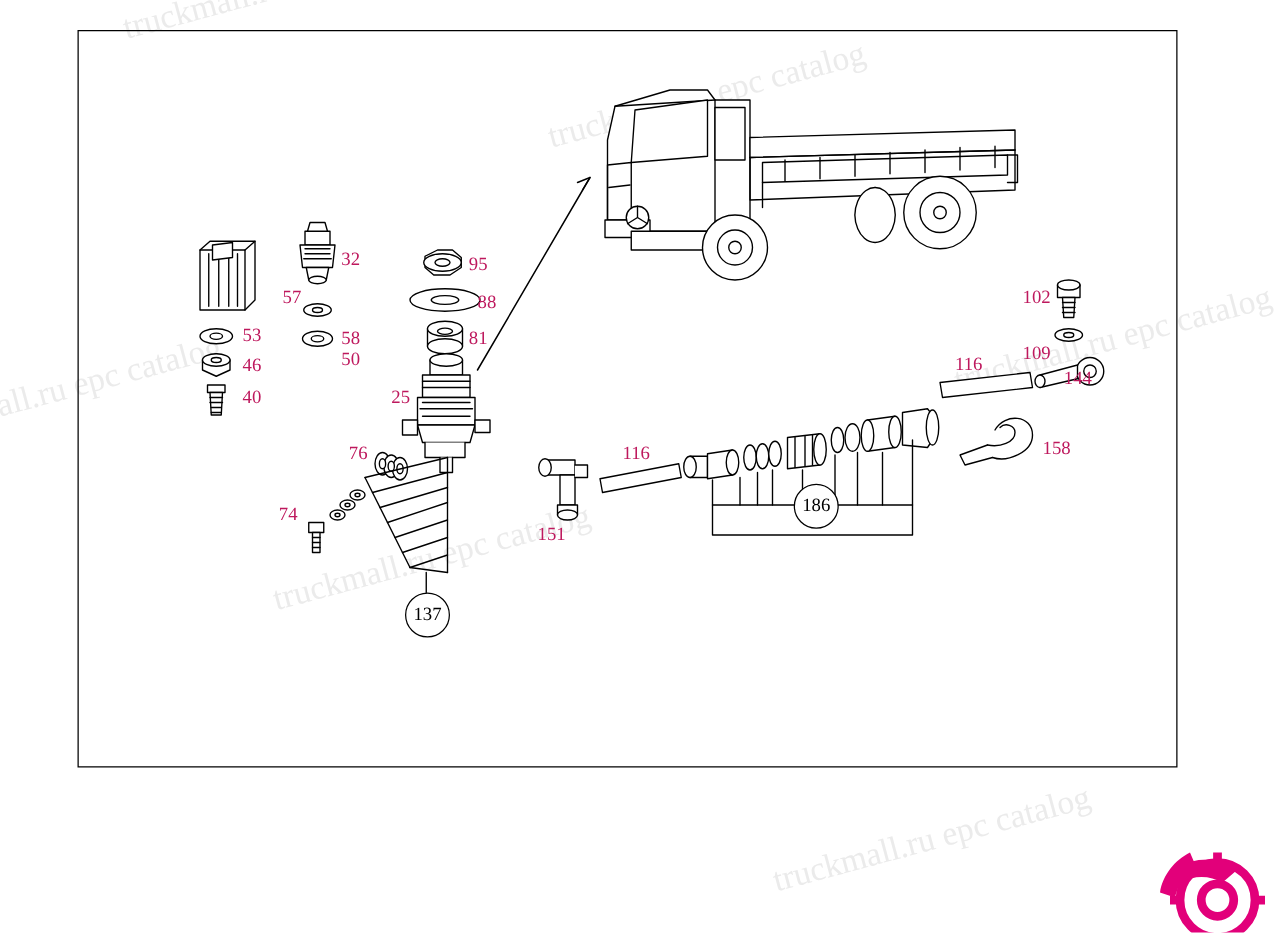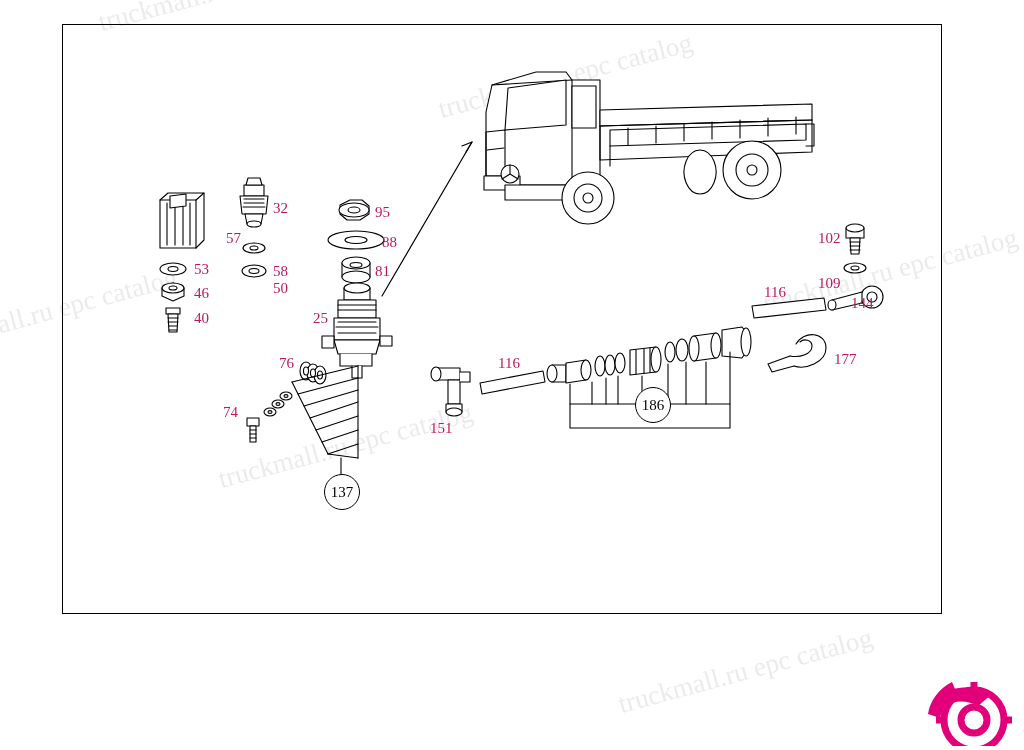--- a/index.html
+++ b/index.html
@@ -354,21 +354,21 @@
   <div class="lbl" style="left:279px; top:356px;">76</div>
   <div class="lbl" style="left:223px; top:405px;">74</div>
 
   <div class="lbl" style="left:430px; top:421px;">151</div>
   <div class="lbl" style="left:498px; top:356px;">116</div>
   <div class="lbl" style="left:764px; top:285px;">116</div>
 
   <div class="lbl" style="left:818px; top:231px;">102</div>
   <div class="lbl" style="left:818px; top:262px;margin-top:14px;">109</div>
   <div class="lbl" style="left:851px; top:296px;">144</div>
-  <div class="lbl" style="left:834px; top:352px;">177</div>
+  <div class="lbl" style="left:834px; top:352px;">158</div>
 
   <div class="callout" style="left:324px; top:474px;">137</div>
   <div class="callout" style="left:635px; top:387px;">186</div>
 
   <div class="brand">
     <svg viewBox="0 0 200 86" width="200" height="86">
       <g transform="translate(118,30)">
         <circle cx="40" cy="30" r="30" fill="none" stroke="#e2007a" stroke-width="7"></circle>
         <circle cx="40" cy="30" r="13" fill="none" stroke="#e2007a" stroke-width="7"></circle>
         <path d="M40 0 L40 -8 M70 30 L78 30 M40 60 L40 68 M10 30 L2 30" stroke="#e2007a" stroke-width="7"></path>

